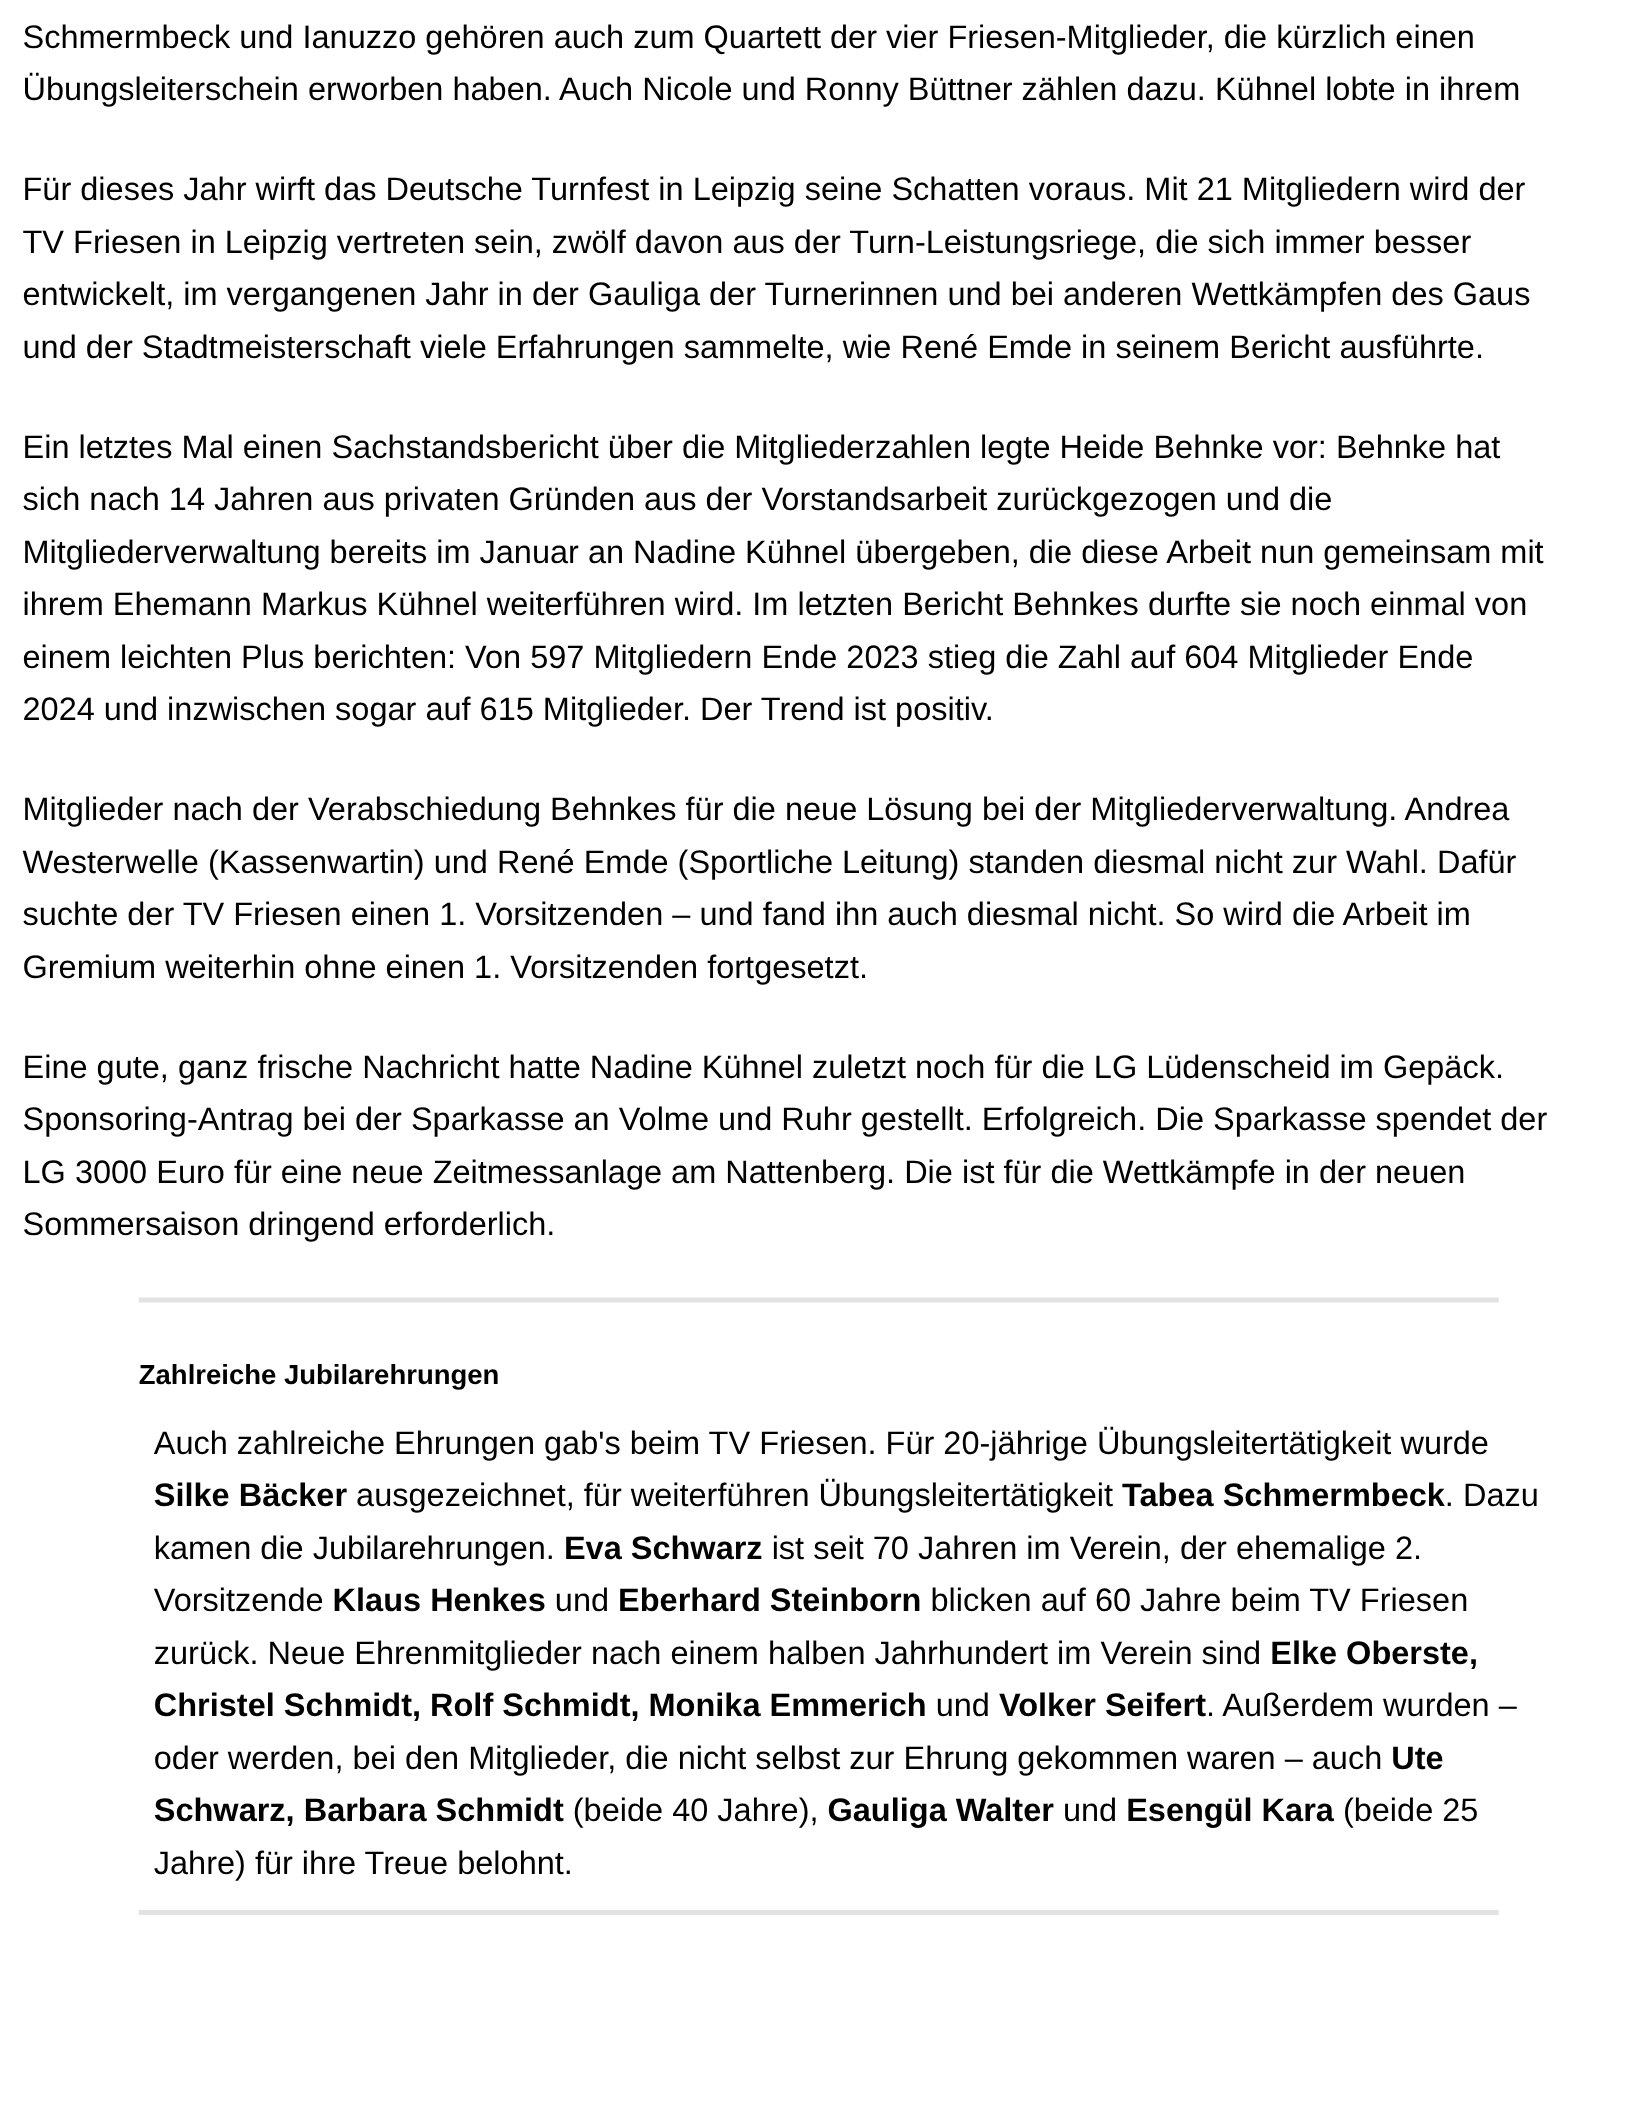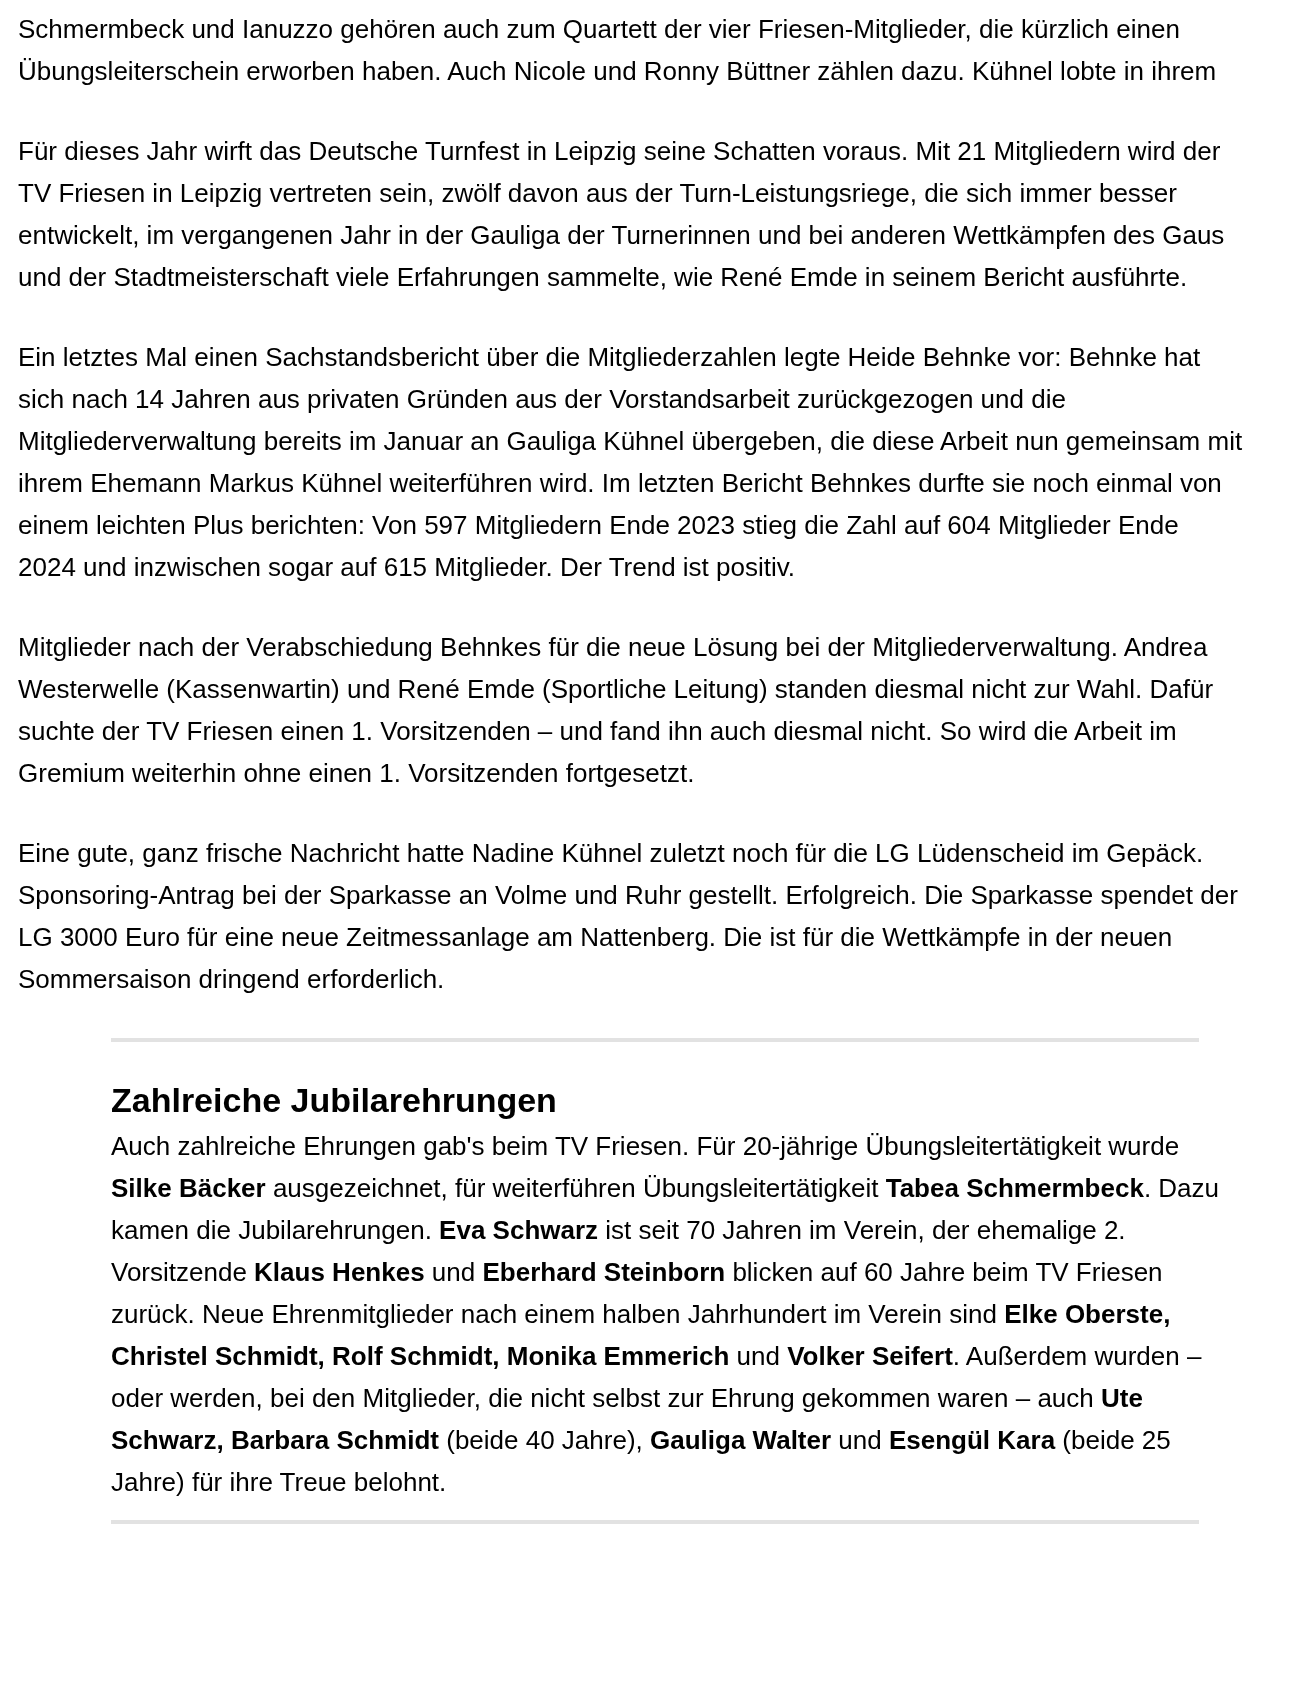--- a/index.html
+++ b/index.html
@@ -35,26 +35,26 @@
     background: #e2e2e2;
     border: none;
     margin: 0;
     padding: 0;
   }
   .divider-bottom {
     margin-top: 17px;
   }
   .section-heading {
     font-weight: bold;
-    font-size: 34px;
+    font-size: 22px;
     line-height: 42px;
     margin: 37px 0 4px 0;
   }
   .section .paragraph {
-    margin: 0;
+    margin: 12px;
   }
   b { font-weight: bold; }
 </style>
 </head>
 <body>
 
 <div class="article">
 
   <div>
       <div class="paragraph">
@@ -63,21 +63,21 @@
       </div>
       <div class="paragraph">
         <div class="line">Für dieses Jahr wirft das Deutsche Turnfest in Leipzig seine Schatten voraus. Mit 21 Mitgliedern wird der</div>
         <div class="line">TV Friesen in Leipzig vertreten sein, zwölf davon aus der Turn-Leistungsriege, die sich immer besser</div>
         <div class="line">entwickelt, im vergangenen Jahr in der Gauliga der Turnerinnen und bei anderen Wettkämpfen des Gaus</div>
         <div class="line">und der Stadtmeisterschaft viele Erfahrungen sammelte, wie René Emde in seinem Bericht ausführte.</div>
       </div>
       <div class="paragraph">
         <div class="line">Ein letztes Mal einen Sachstandsbericht über die Mitgliederzahlen legte Heide Behnke vor: Behnke hat</div>
         <div class="line">sich nach 14 Jahren aus privaten Gründen aus der Vorstandsarbeit zurückgezogen und die</div>
-        <div class="line">Mitgliederverwaltung bereits im Januar an Gauliga Kühnel übergeben, die diese Arbeit nun gemeinsam mit</div>
+        <div class="line">Mitgliederverwaltung bereits im Januar an Nadine Kühnel übergeben, die diese Arbeit nun gemeinsam mit</div>
         <div class="line">ihrem Ehemann Markus Kühnel weiterführen wird. Im letzten Bericht Behnkes durfte sie noch einmal von</div>
         <div class="line">einem leichten Plus berichten: Von 597 Mitgliedern Ende 2023 stieg die Zahl auf 604 Mitglieder Ende</div>
         <div class="line">2024 und inzwischen sogar auf 615 Mitglieder. Der Trend ist positiv.</div>
       </div>
       <div class="paragraph">
         <div class="line">Mitglieder nach der Verabschiedung Behnkes für die neue Lösung bei der Mitgliederverwaltung. Andrea</div>
         <div class="line">Westerwelle (Kassenwartin) und René Emde (Sportliche Leitung) standen diesmal nicht zur Wahl. Dafür</div>
         <div class="line">suchte der TV Friesen einen 1. Vorsitzenden – und fand ihn auch diesmal nicht. So wird die Arbeit im</div>
         <div class="line">Gremium weiterhin ohne einen 1. Vorsitzenden fortgesetzt.</div>
       </div>

